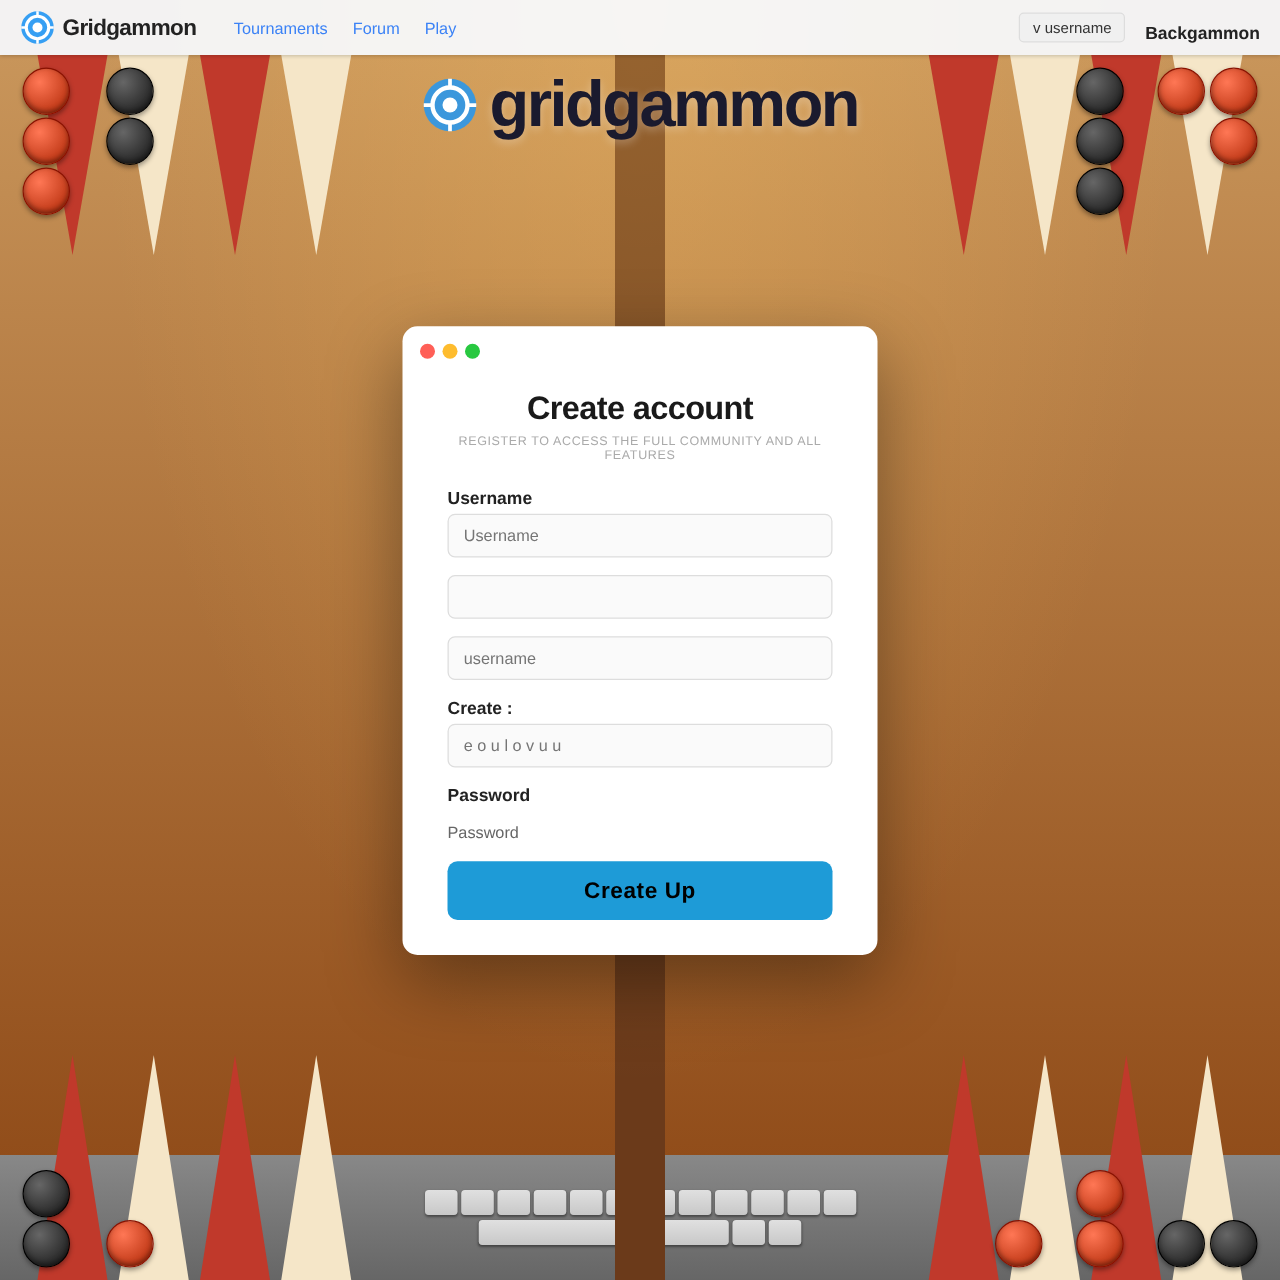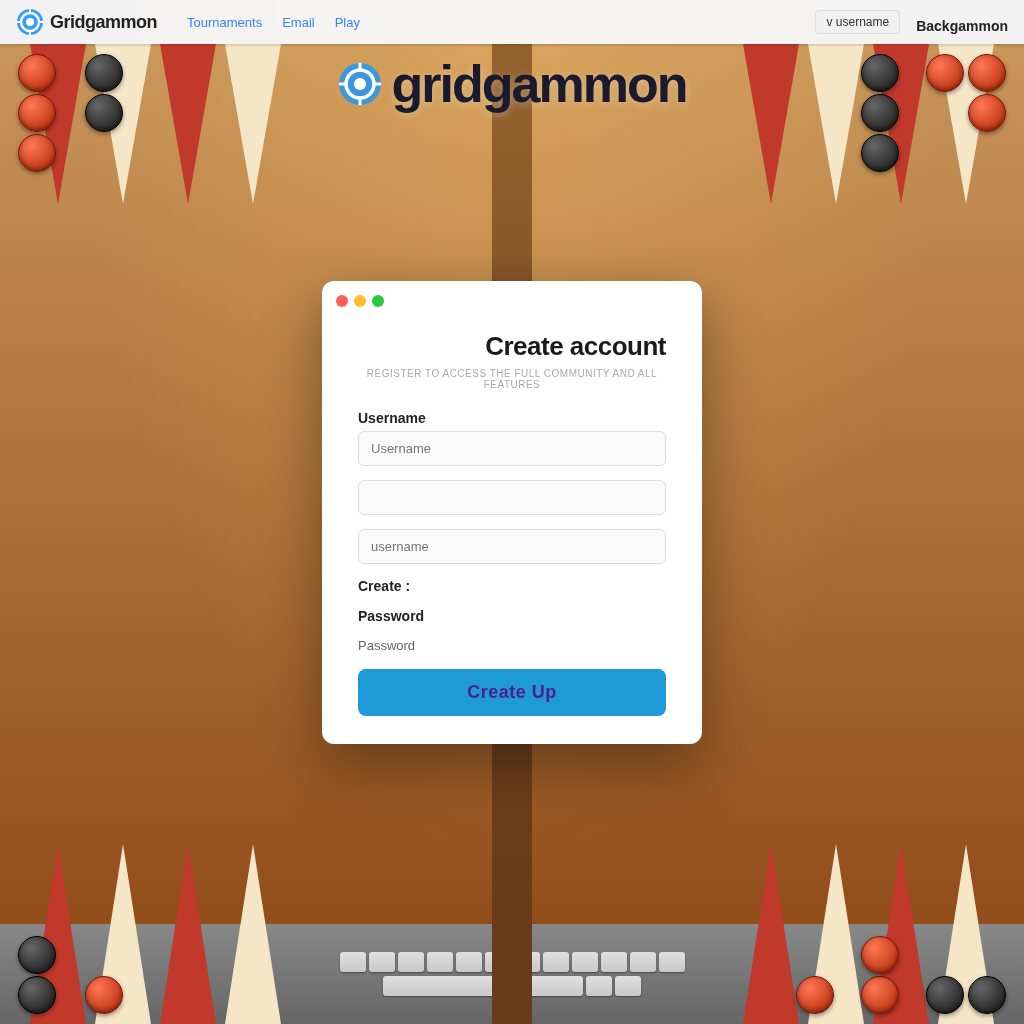--- a/index.html
+++ b/index.html
@@ -144,21 +144,21 @@
     }
 
     .tl-red { background: #ff5f57; }
     .tl-yellow { background: #febc2e; }
     .tl-green { background: #28c840; }
 
     .modal-title {
       font-size: 26px;
       font-weight: 700;
       color: #1a1a1a;
-      text-align: right;
+      text-align: center;
       margin-bottom: 6px;
       margin-top: 20px;
       letter-spacing: -0.5px;
     }
 
     .modal-subtitle {
       font-size: 10px;
       color: #aaa;
       text-align: center;
       margin-bottom: 20px;
@@ -185,21 +185,21 @@
       font-size: 13px;
       color: #555;
       background: #fafafa;
       outline: none;
     }
 
     .submit-btn {
       width: 100%;
       padding: 13px;
       background: #1e9bd7;
-      color: #4c1d95;
+      color: #000000;
       border: none;
       border-radius: 8px;
       font-size: 18px;
       font-weight: 700;
       cursor: pointer;
       margin-top: 8px;
       letter-spacing: 0.5px;
     }
 
     
@@ -353,21 +353,21 @@
         <circle cx="14" cy="14" r="4" fill="white"></circle>
         <line x1="14" y1="1" x2="14" y2="5" stroke="white" stroke-width="2"></line>
         <line x1="14" y1="23" x2="14" y2="27" stroke="white" stroke-width="2"></line>
         <line x1="1" y1="14" x2="5" y2="14" stroke="white" stroke-width="2"></line>
         <line x1="23" y1="14" x2="27" y2="14" stroke="white" stroke-width="2"></line>
       </svg>
       <span class="navbar-brand">Gridgammon</span>
     </div>
     <div class="navbar-links">
       <span class="navbar-link">Tournaments</span>
-      <span class="navbar-link">Email</span>
+      <span class="navbar-link">Forum</span>
       <span class="navbar-link">Play</span>
     </div>
     <div class="navbar-right">
       <span class="navbar-btn">v username</span>
       <span class="navbar-active-link">Backgammon</span>
     </div>
   </div>
 
   <div class="hero-section">
     <div class="hero-brand">
@@ -408,20 +408,21 @@
       </div>
 
       
       <div class="form-group">
         <input class="form-input" type="text" placeholder="username" style="">
       </div>
 
       
       <div class="form-group">
         <label class="form-label">Create :</label>
+        <input class="form-input" type="email" placeholder="e o u l o v u u" style="">
       </div>
 
       
       <div class="form-group">
         <label class="form-label">Password</label>
       </div>
 
       <div style="margin-bottom:8px;">
         <span class="form-label" style="font-size:13px;color:#666;font-weight:400;">Password</span>
       </div>

